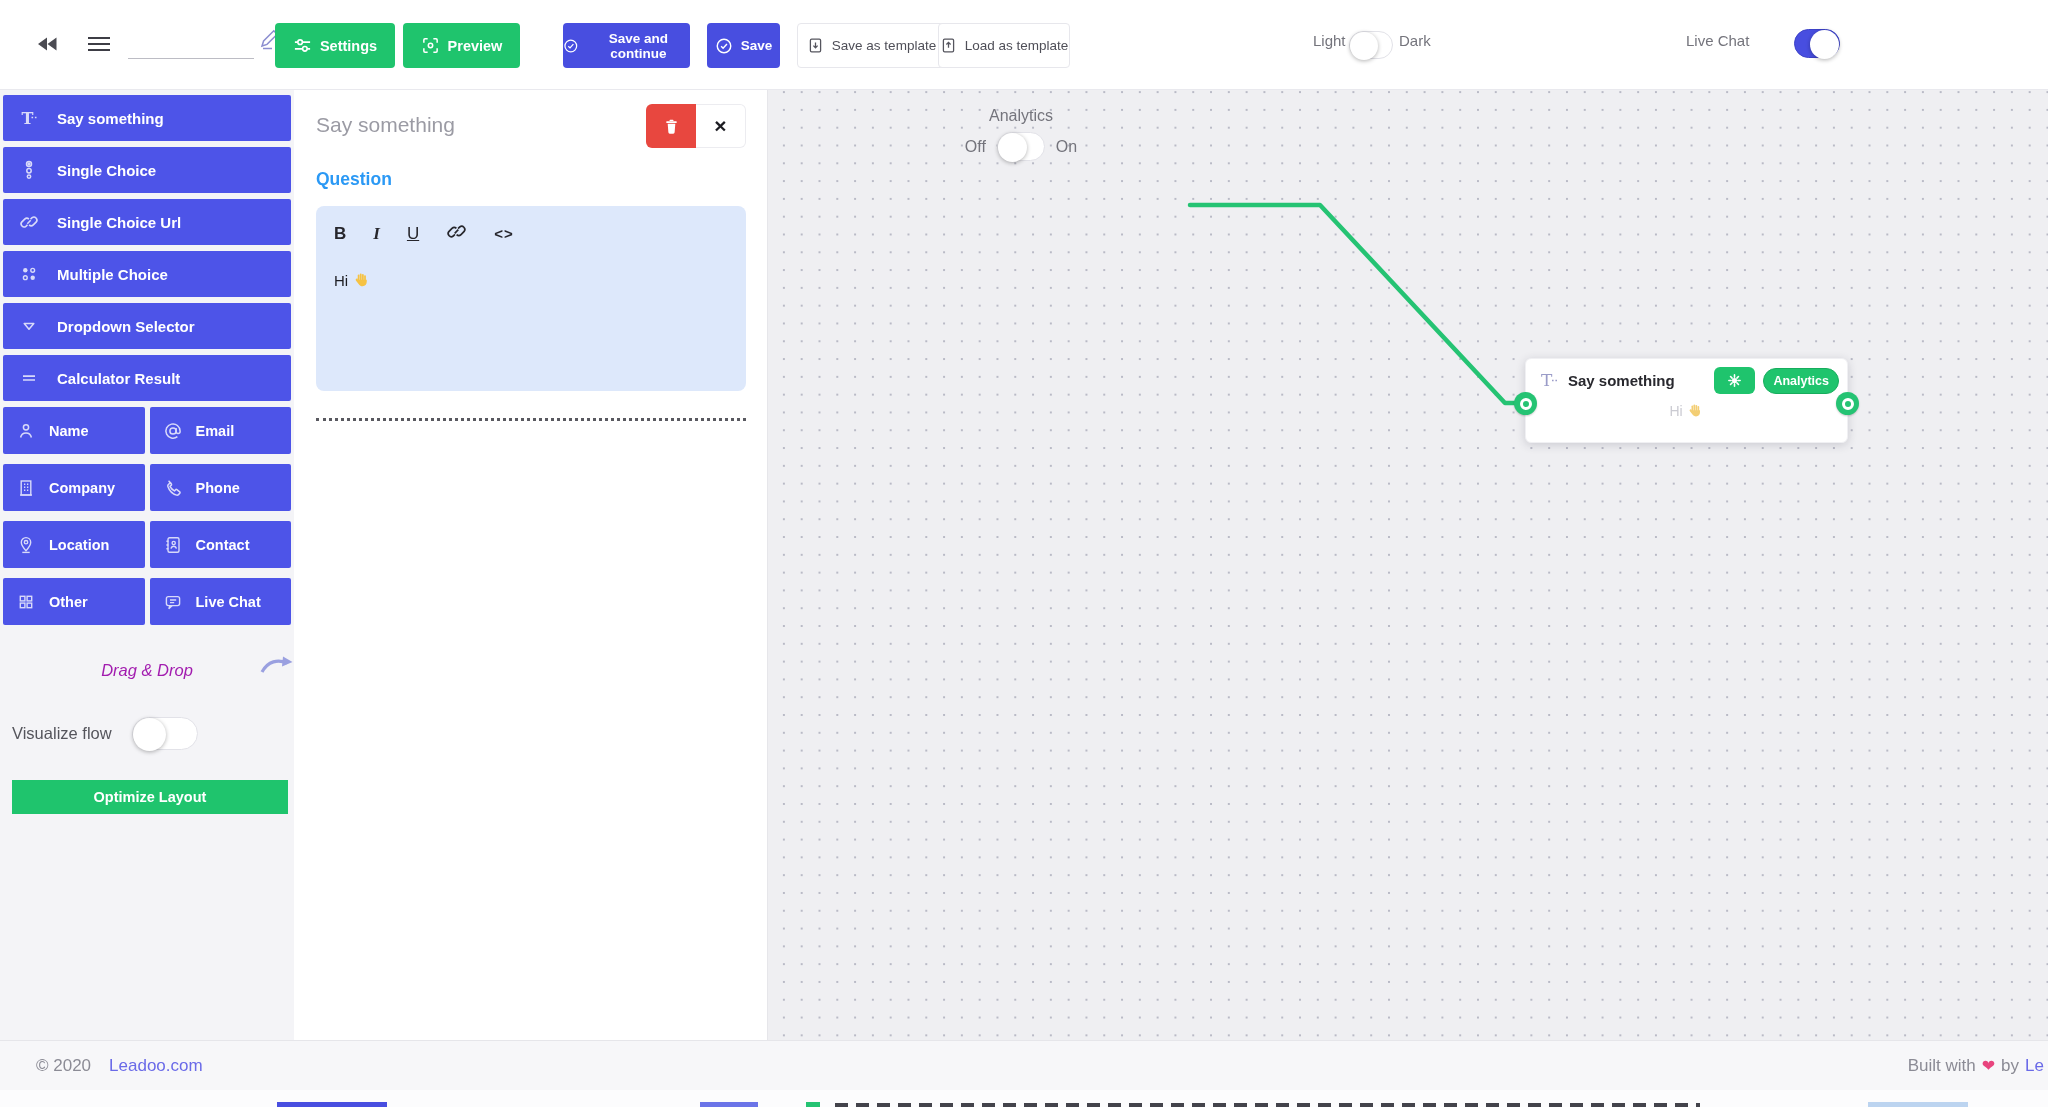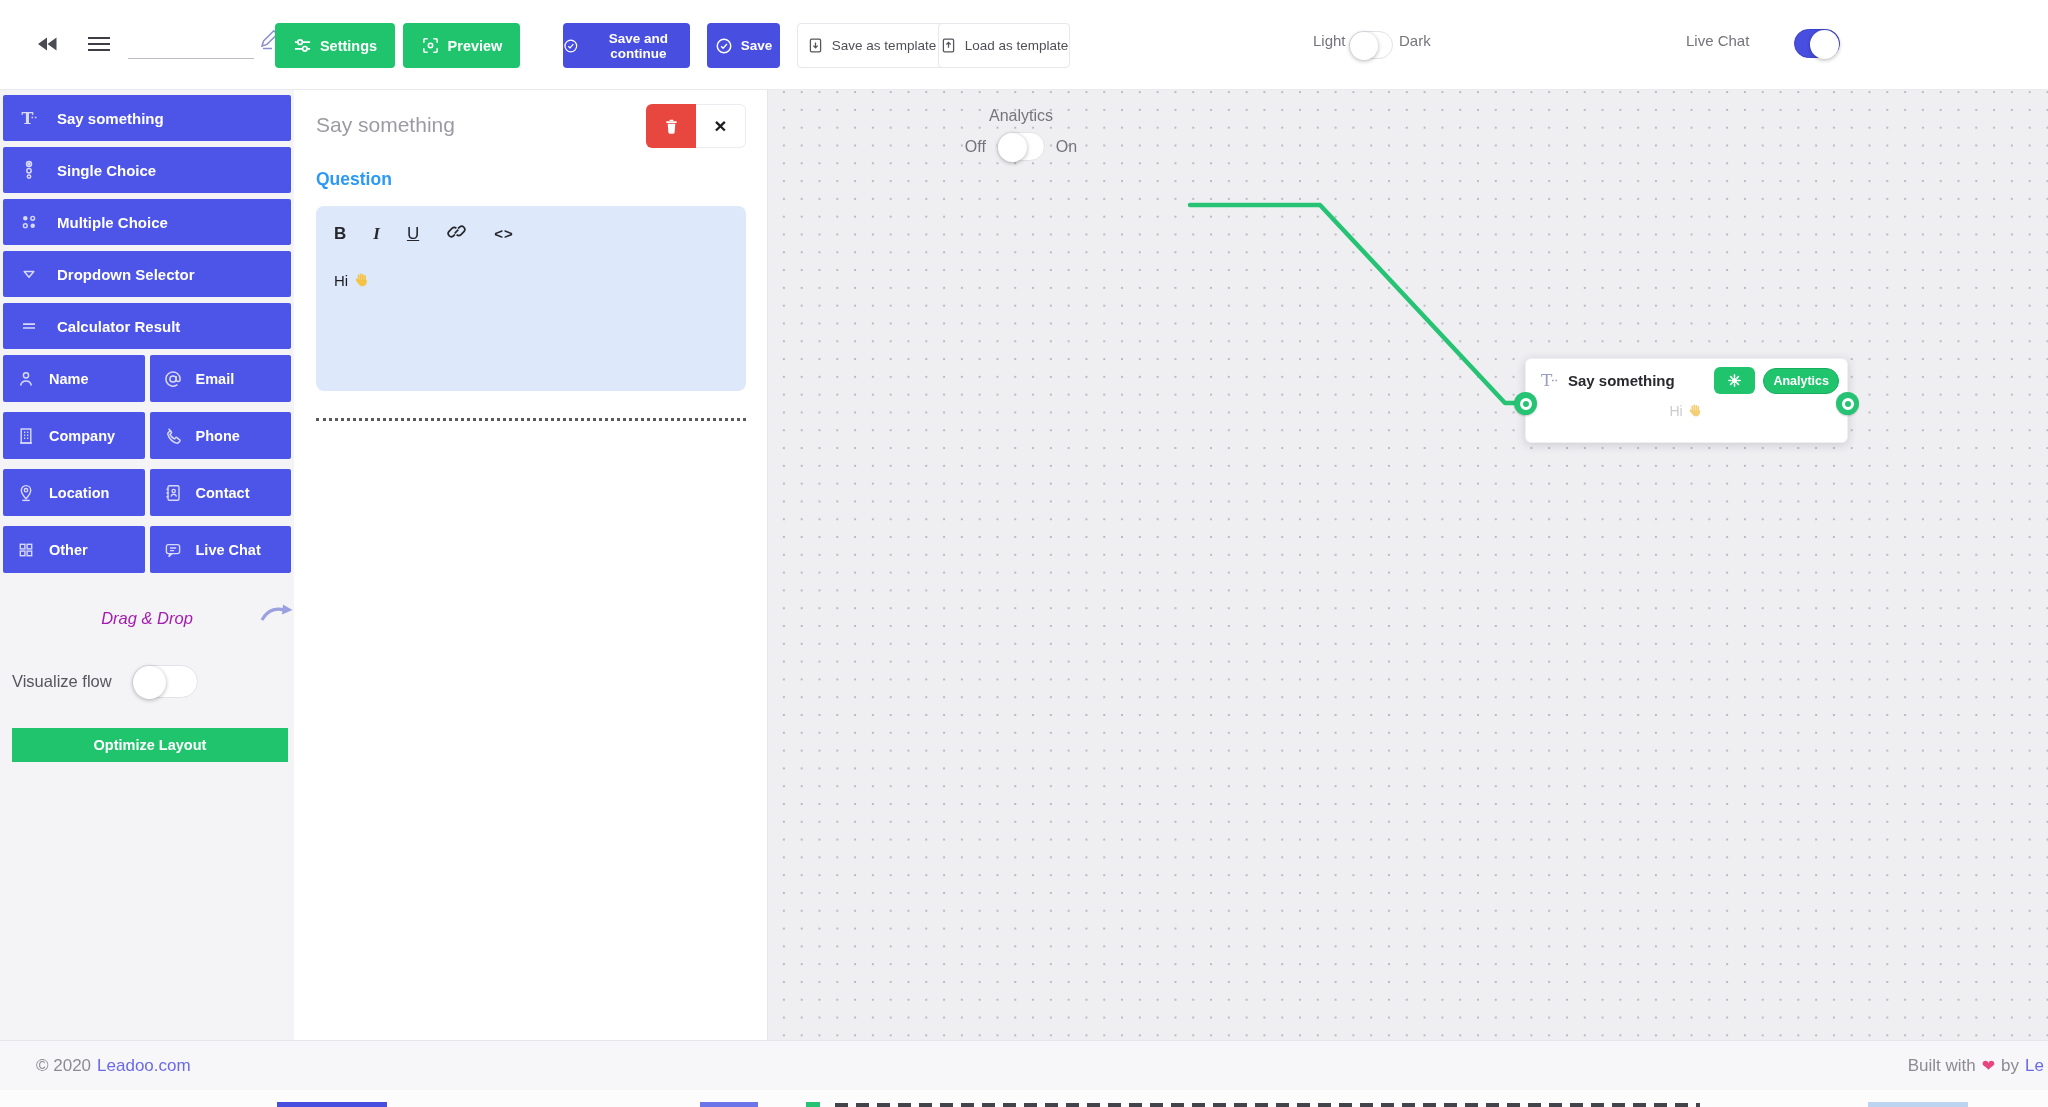--- a/index.html
+++ b/index.html
@@ -196,20 +196,28 @@
   <div class="s-item">
     <svg class="sic" viewBox="0 0 20 20" fill="none" stroke="#fff" stroke-width="1.5">
       <circle cx="10" cy="4" r="2.5"></circle>
         <circle cx="10" cy="4" r=".9" fill="#fff"></circle>
       <circle cx="10" cy="10.8" r="2.2"></circle>
         <circle cx="10" cy="16.6" r="1.7"></circle>
       </svg>
     <span>Single Choice</span>
   </div>
   <div class="s-item">
+    <svg class="sic" viewBox="0 0 20 20" fill="none" stroke="#fff" stroke-width="1.6">
+      <path d="M8.3 11.7l3.4-3.4"></path>
+      <path d="M7 13.2l-1.6 1.6a3 3 0 01-4.2-4.2l3-3a3 3 0 014.2 0" transform="translate(1.5 -0.5)"></path>
+      <path d="M13 6.8l1.6-1.6a3 3 0 014.2 4.2l-3 3a3 3 0 01-4.2 0" transform="translate(-1.5 0.5)"></path>
+      </svg>
+    <span>Single Choice Url</span>
+  </div>
+  <div class="s-item">
     <svg class="sic" viewBox="0 0 20 20">
       <circle cx="6.3" cy="6.3" r="2.2" fill="#fff"></circle>
         <circle cx="13.7" cy="6.3" r="1.9" fill="none" stroke="#fff" stroke-width="1.4"></circle>
       <circle cx="6.3" cy="13.7" r="1.9" fill="none" stroke="#fff" stroke-width="1.4"></circle>
         <circle cx="13.7" cy="13.7" r="2.2" fill="#fff"></circle>
       </svg>
     <span>Multiple Choice</span>
   </div>
   <div class="s-item">
     <svg class="sic" viewBox="0 0 20 20" fill="none" stroke="#fff" stroke-width="1.5" stroke-linejoin="round">
@@ -399,21 +407,21 @@
         </g>
         </svg>
     </div>
     <span class="connector" style="left:-12px;top:33px;"></span>
     <span class="connector" style="right:-12px;top:33px;"></span>
   </div>
 </section>
 
 <footer class="footer">
   <span>© 2020</span>
-  <a style="margin-left:6px;">Leadoo.com</a>
+  <a style="margin-left:18px;">Leadoo.com</a>
   <span class="footer-right">
     <span>Built with</span>
     <span class="heart">❤</span>
     <span>by</span>
     <a>Le</a>
   </span>
 </footer>
 
 <div class="strip">
   <span class="frag" style="left:277px;width:110px;background:#484ee0;"></span>

